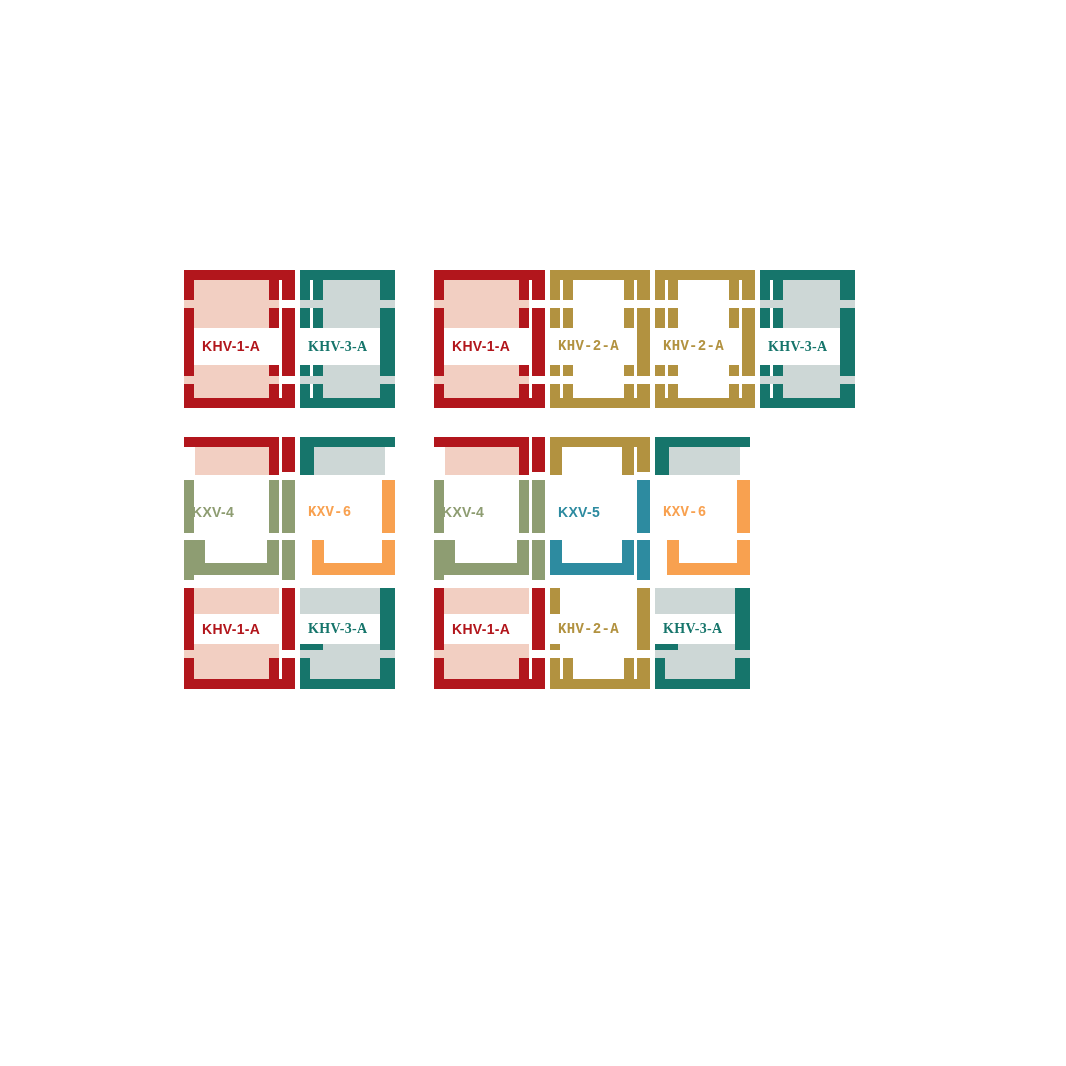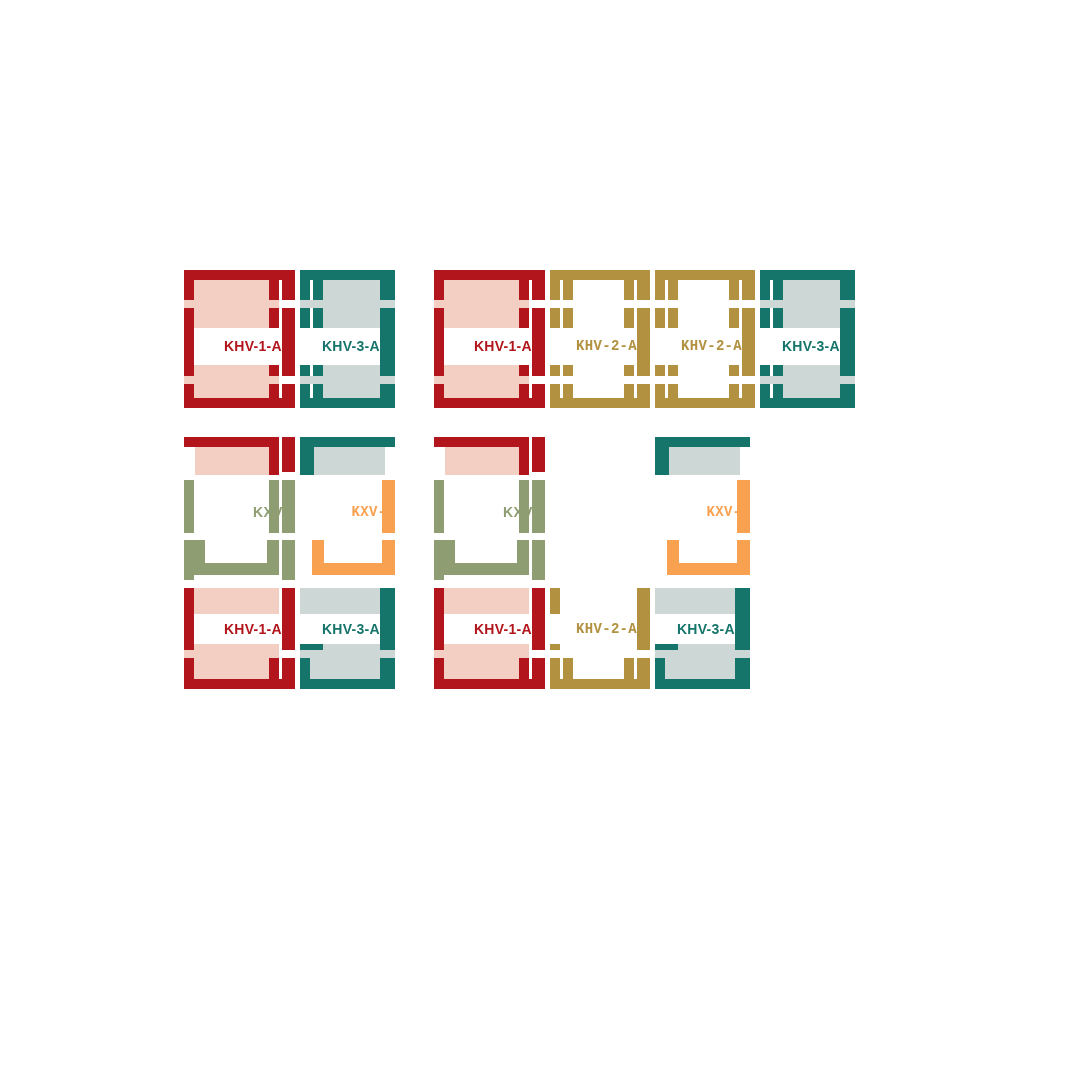--- a/index.html
+++ b/index.html
@@ -12,29 +12,29 @@
     --orange:#f8a150;
     --blue:#2d8ba0;
     --white:#ffffff;
   }
   html,body{margin:0;padding:0;background:#fff;}
   .stage{position:relative;width:1066px;height:1066px;background:#fff;overflow:hidden;
          font-family:"Liberation Sans","DejaVu Sans",sans-serif;}
   .group{position:absolute;}
   .cell{position:absolute;}
   .cell svg{display:block;}
-  .lbl{position:absolute;text-align:right;font-weight:700;font-size:14px;letter-spacing:.3px;white-space:nowrap;}
+  .lbl{position:absolute;text-align:left;font-weight:700;font-size:14px;letter-spacing:.3px;white-space:nowrap;margin-left:8px;}
   
   .cR{fill:var(--red);}   .cS{fill:var(--salmon);}
   .cT{fill:var(--teal);}  .cY{fill:var(--grayblue);}
   .cG{fill:var(--gold);}  .cO{fill:var(--olive);}
   .cN{fill:var(--orange);}.cB{fill:var(--blue);}
   .cW{fill:var(--white);}
   
-  .tR{color:var(--red);}  .tT{color:var(--teal);}
+  .tR{color:var(--red);}  .tT{color:var(--teal);font-family:Liberation Serif, serif;}
   .tG{color:var(--gold);font-family:Liberation Mono, monospace;} .tO{color:var(--olive);}
   .tN{color:var(--orange);font-family:Liberation Mono, monospace;}.tB{color:var(--blue);}
   
   .lbl-a{left:10px;top:58px;width:88px;height:37px;line-height:37px;}
   .lbl-b{left:0;  top:58px;width:87px;height:37px;line-height:37px;}
   .lbl-c{left:0;  top:58px;width:80px;height:37px;line-height:37px;}
   .lbl-d{left:10px;top:26px;width:88px;height:30px;line-height:30px;}
   .lbl-e{left:0;  top:26px;width:87px;height:30px;line-height:30px;}
   .lbl-f{left:0;  top:26px;width:80px;height:30px;line-height:30px;}
   .lbl-k{left:0;  top:58px;width:100%;height:34px;line-height:34px;}
@@ -229,20 +229,26 @@
     </div>
   </div>
 
   <div class="group" style="left:434px;top:437px;width:316px;height:252px">
     <div class="cell" style="left:0;top:0;width:111px;height:143px">
       <svg width="111" height="143" viewBox="0 0 111 143">
           <use href="#sym-g"></use>
         </svg>
       <div class="lbl lbl-k tO">KXV-4</div>
     </div>
+    <div class="cell" style="left:116px;top:0;width:100px;height:143px">
+      <svg width="100" height="143" viewBox="0 0 100 143">
+          <use href="#sym-h"></use>
+        </svg>
+      <div class="lbl lbl-k tB">KXV-5</div>
+    </div>
     <div class="cell" style="left:221px;top:0;width:95px;height:143px">
       <svg width="95" height="143" viewBox="0 0 95 143">
           <use href="#sym-i"></use>
         </svg>
       <div class="lbl lbl-k tN">KXV-6</div>
     </div>
     <div class="cell" style="left:0;top:151px;width:111px;height:101px">
       <svg width="111" height="101" viewBox="0 0 111 101">
           <use href="#sym-d"></use>
         </svg>

